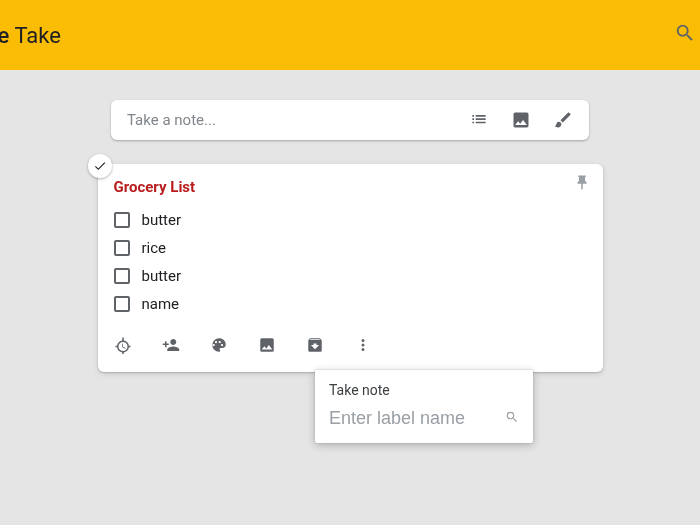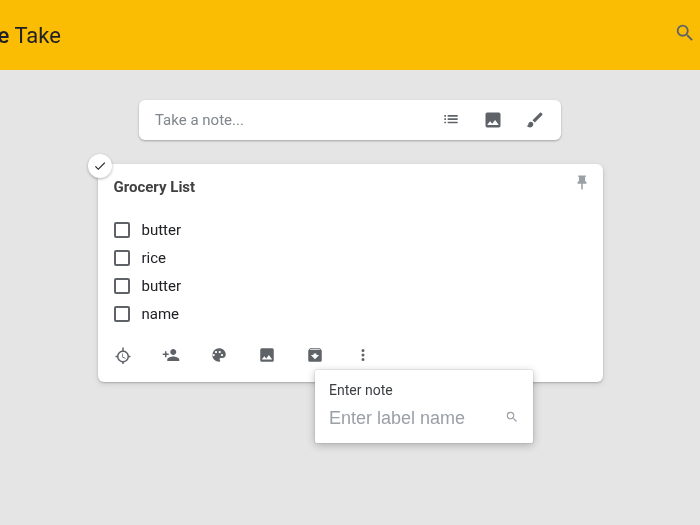--- a/index.html
+++ b/index.html
@@ -26,21 +26,21 @@
   }
   .header-title .bold { font-weight: 500; }
   .header-search {
     position: absolute;
     right: 4px;
     top: 50%;
     transform: translateY(-50%);
     color: #5f6368;
   }
   .compose-bar {
-    width: 422px;
+    width: 478px;
     margin: 30px auto 0;
     background: #fff;
     border-radius: 6px;
     box-shadow: 0 1px 2px rgba(0,0,0,0.2), 0 1px 3px rgba(0,0,0,0.1);
     height: 40px;
     display: flex;
     align-items: center;
     padding: 0 16px;
     color: #80868b;
     font-size: 15px;
@@ -73,22 +73,22 @@
   }
   .pin {
     position: absolute;
     top: 10px;
     right: 12px;
     color: #9aa0a6;
   }
   .note-title {
     font-weight: 700;
     font-size: 15px;
-    color: #404040;
-    margin-bottom: 20px;
+    color: #b91c1c;
+    margin-bottom: 10px;
   }
   .check-item {
     display: flex;
     align-items: center;
     gap: 12px;
     padding: 5px 0;
     font-size: 15px;
     color: #202124;
   }
   .checkbox {
@@ -232,21 +232,21 @@
     </span>
     <span>
       <svg width="18" height="18" viewBox="0 0 24 24">
           <path d="M12 8a2 2 0 110-4 2 2 0 010 4zm0 2a2 2 0 110 4 2 2 0 010-4zm0 6a2 2 0 110 4 2 2 0 010-4z"></path>
         </svg>
     </span>
   </div>
 </div>
 
 <div class="label-popup">
-  <div class="label-popup-title">Enter note</div>
+  <div class="label-popup-title">Take note</div>
   <div class="label-input-row">
     <input class="label-input" placeholder="Enter label name" style="">
     <span>
       <svg width="14" height="14" viewBox="0 0 24 24">
           <path d="M15.5 14h-.79l-.28-.27A6.47 6.47 0 0016 9.5 6.5 6.5 0 109.5 16a6.47 6.47 0 004.23-1.57l.27.28v.79l5 4.99L20.49 19l-4.99-5zm-6 0C7.01 14 5 11.99 5 9.5S7.01 5 9.5 5 14 7.01 14 9.5 11.99 14 9.5 14z"></path>
         </svg>
     </span>
   </div>
 </div>
 

